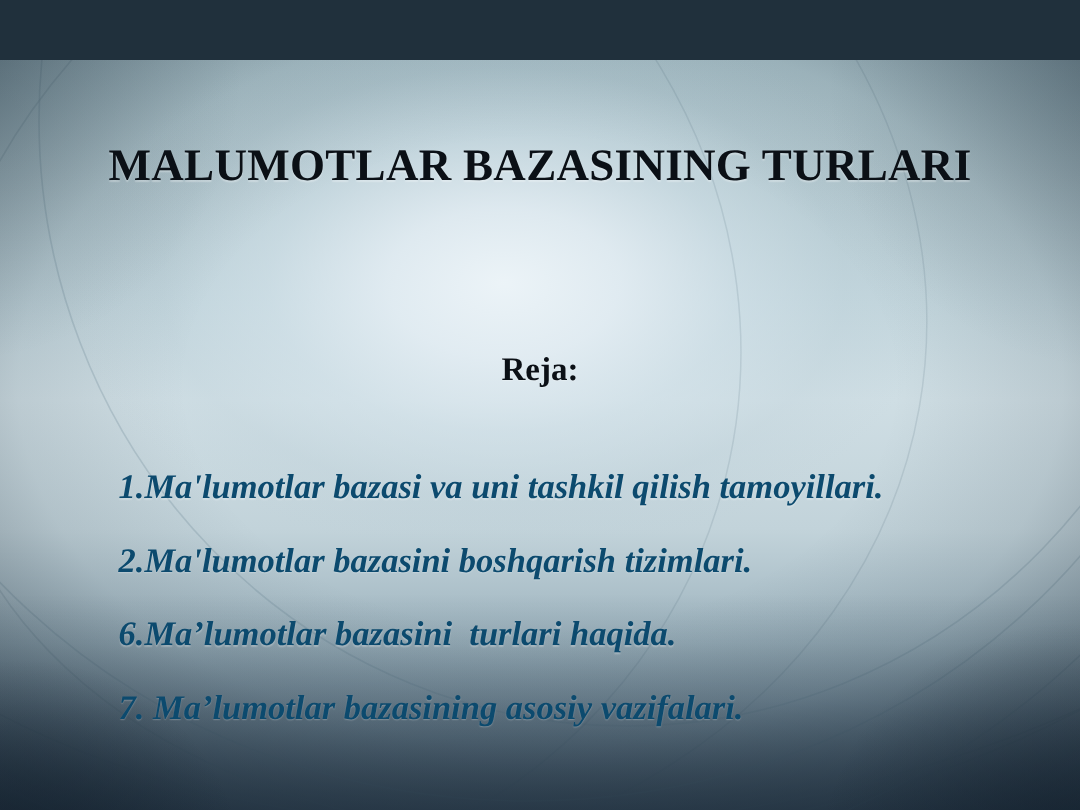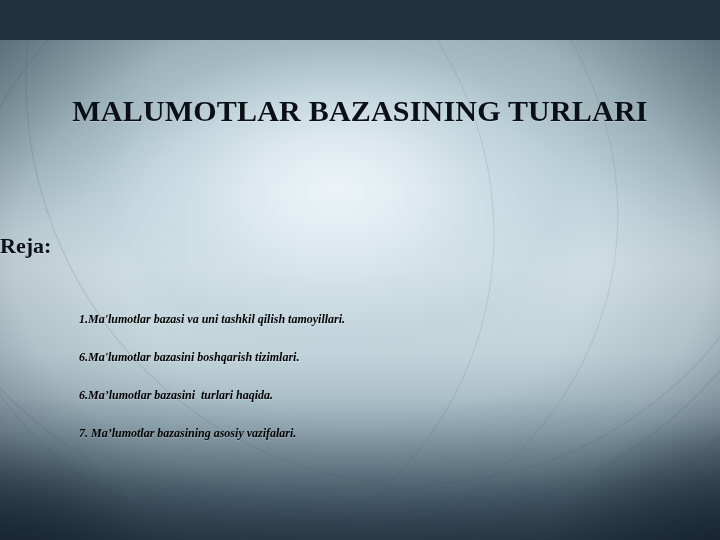--- a/index.html
+++ b/index.html
@@ -114,38 +114,39 @@
     line-height: 1.1;
     text-shadow: 0 1px 1px rgba(255,255,255,0.30);
     white-space: nowrap;
   }
 
   .reja-heading {
     position: absolute;
     top: 194px;
     left: 0;
     right: 0;
+    text-align: center;
     font-size: 22px;
     font-weight: bold;
     color: #0b1016;
     line-height: 1.1;
     text-shadow: 0 1px 1px rgba(255,255,255,0.28);
   }
 
   .reja-list {
     position: absolute;
     top: 273px;
     left: 79px;
     right: 40px;
   }
   .reja-item {
-    font-size: 12px;
+    font-size: 23px;
     font-weight: bold;
     font-style: italic;
-    color: #000000;
+    color: #0c4a6e;
     line-height: 1;
     margin-bottom: 26px;
     white-space: pre;
     text-shadow: 0 1px 1px rgba(255,255,255,0.26);
   }
   .reja-item:last-child { margin-bottom: 0; }
 </style>
 </head>
 <body>
 
@@ -177,19 +178,19 @@
   <div class="bg-corner-dark"></div>
 
   <div class="content">
 
     <div class="slide-title">MALUMOTLAR BAZASINING TURLARI</div>
 
     <div class="reja-heading">Reja:</div>
 
     <div class="reja-list">
       <div class="reja-item">1.Ma'lumotlar bazasi va uni tashkil qilish tamoyillari.</div>
-      <div class="reja-item">6.Ma'lumotlar bazasini boshqarish tizimlari.</div>
+      <div class="reja-item">2.Ma'lumotlar bazasini boshqarish tizimlari.</div>
       <div class="reja-item">6.Ma’lumotlar bazasini  turlari haqida.</div>
       <div class="reja-item">7. Ma’lumotlar bazasining asosiy vazifalari.</div>
     </div>
 
   </div>
 </div>
 
 </body></html>

